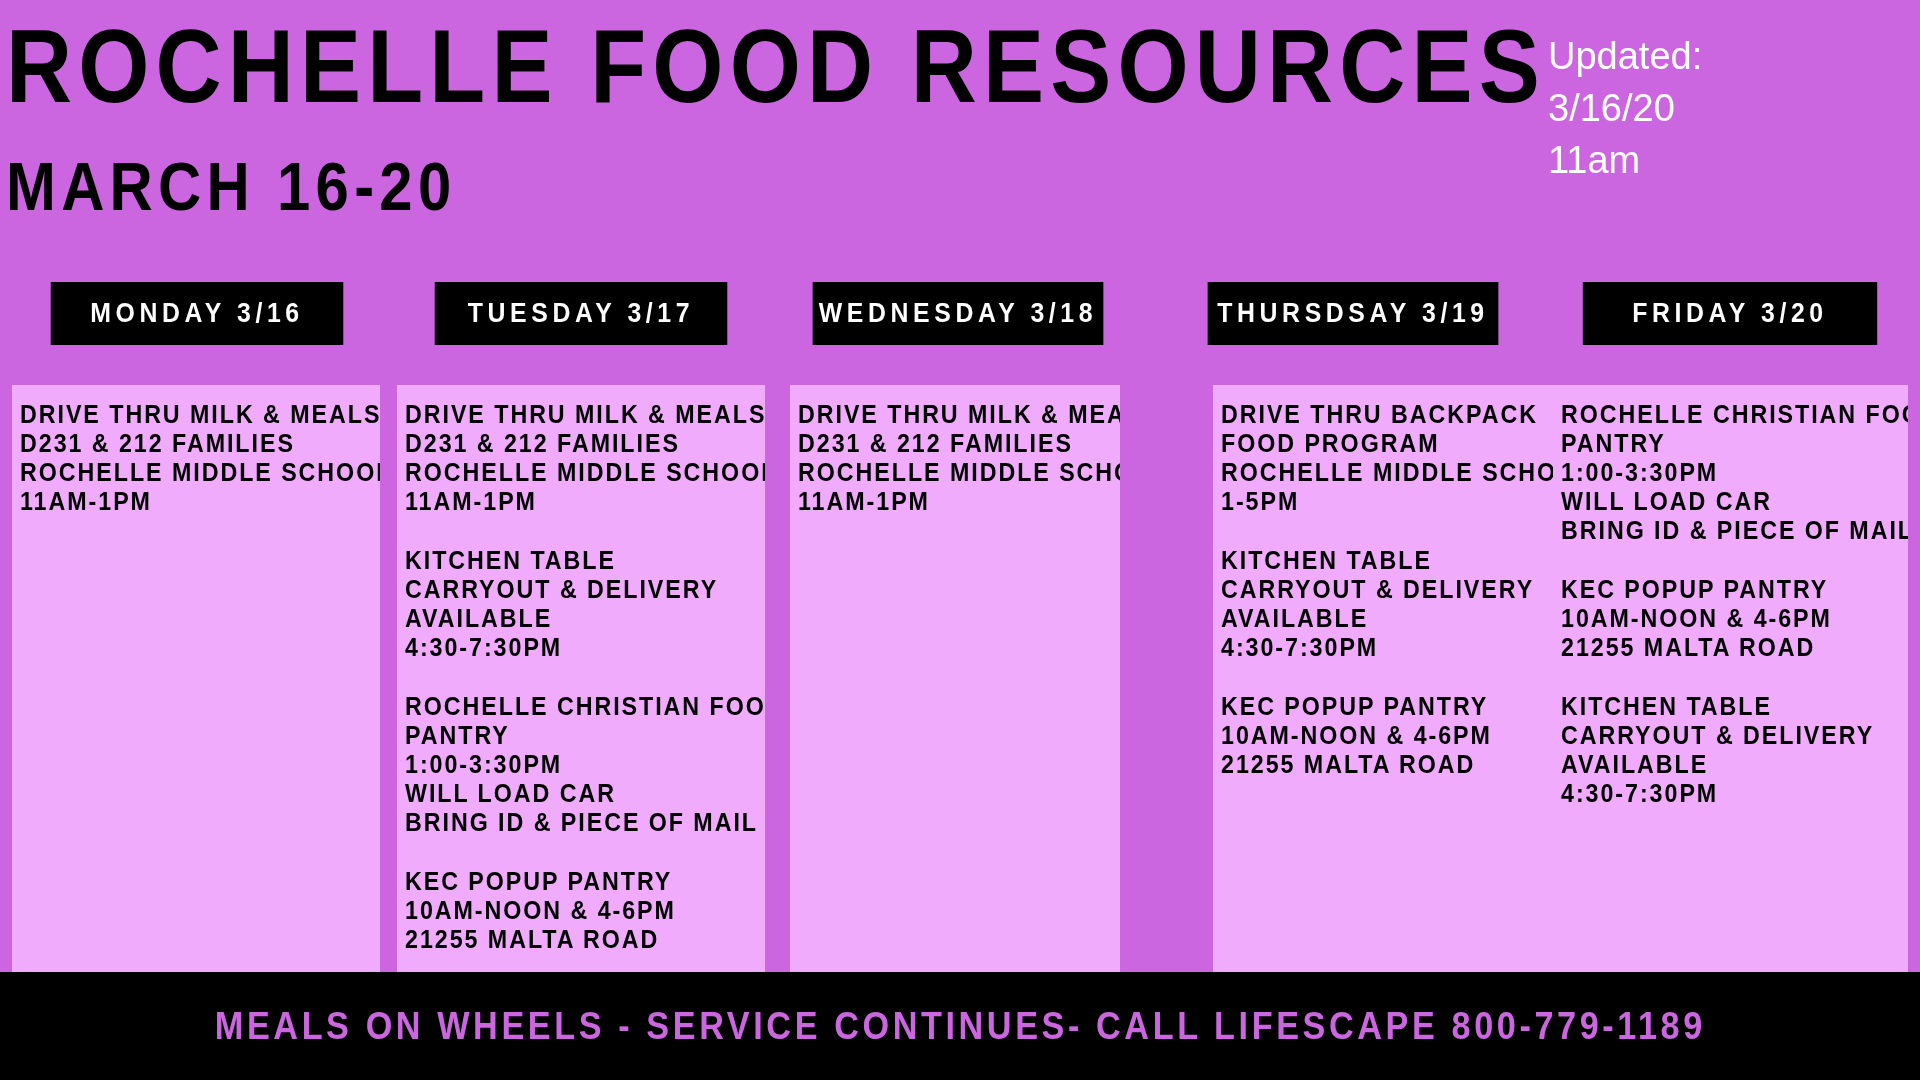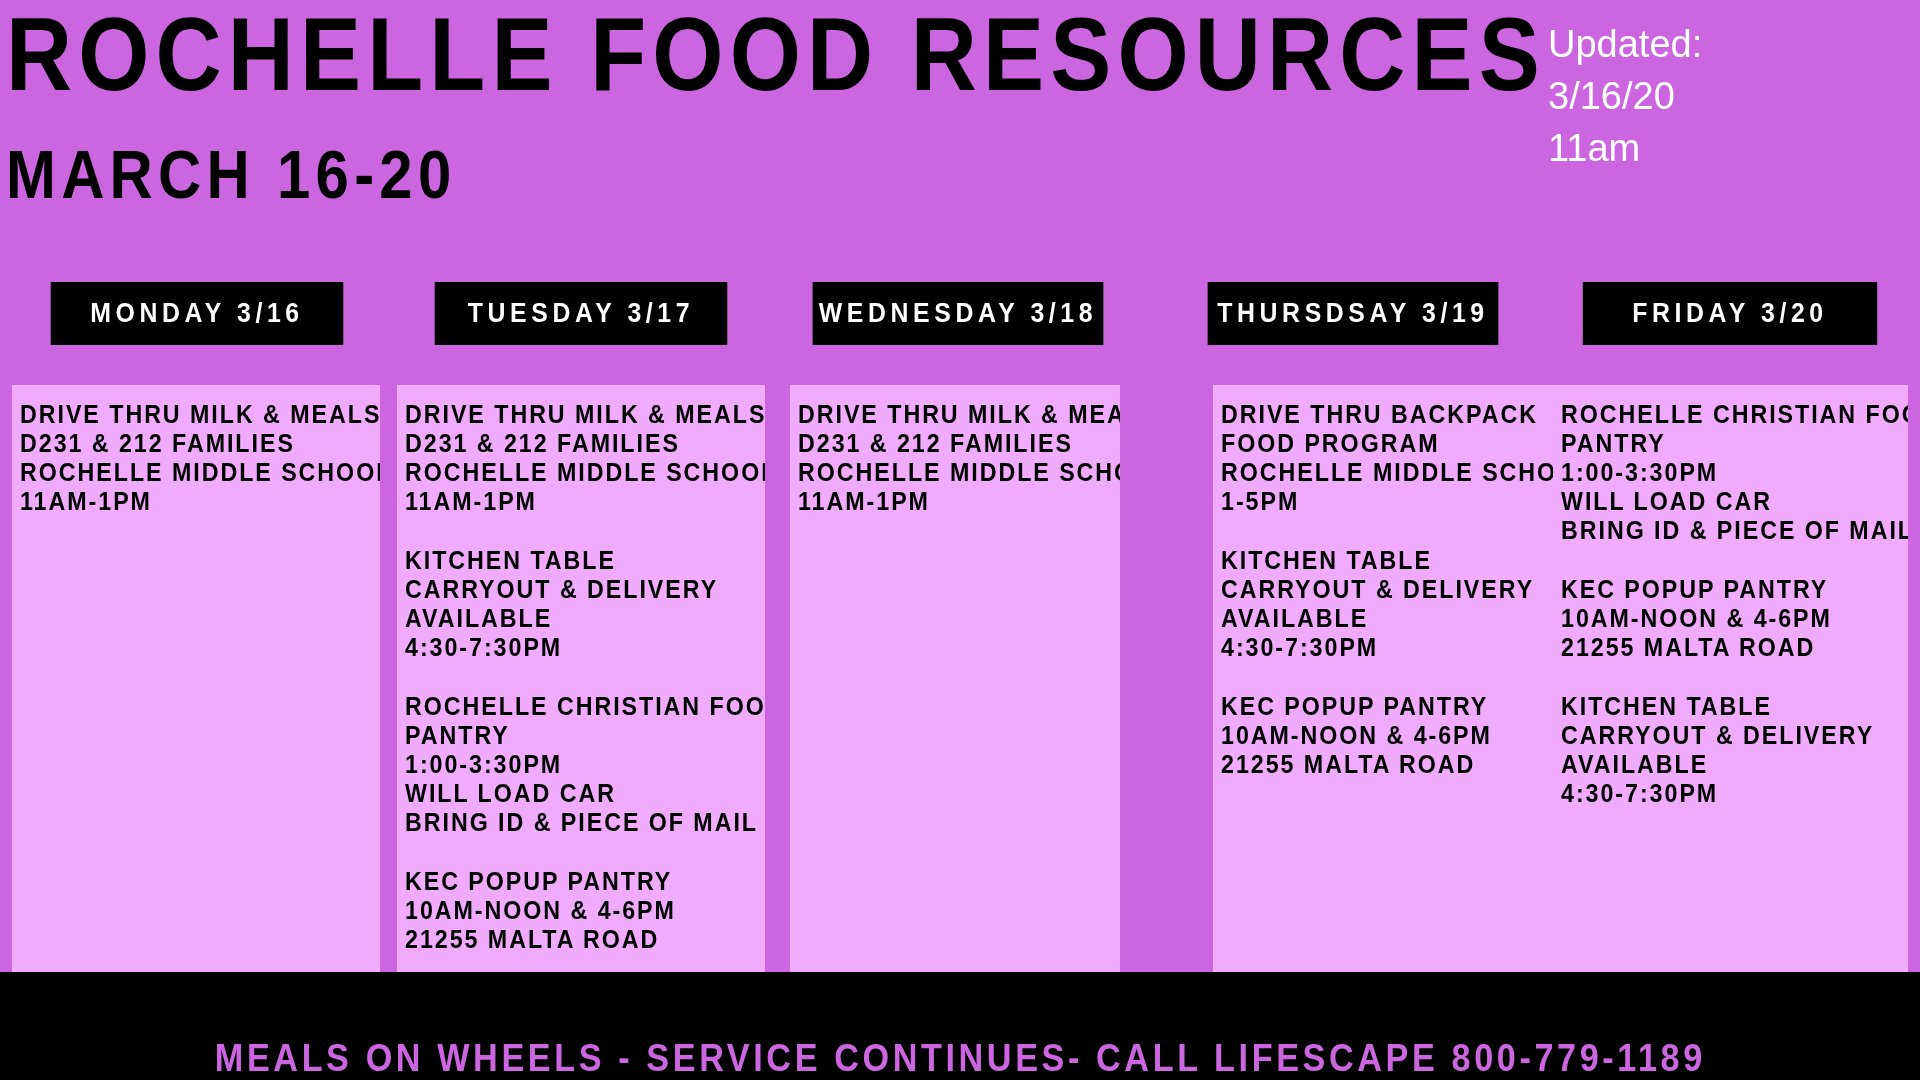--- a/index.html
+++ b/index.html
@@ -11,21 +11,21 @@
     height: 1080px;
     overflow: hidden;
     background: #cc66e0;
     font-family: "Liberation Sans", sans-serif;
     position: relative;
   }
 
   
   #poster-header {
     position: absolute;
-    left: 0; top: 0;
+    left: 0; top: 12px;
     width: 1920px;
     height: 280px;
   }
   #poster-title {
     position: absolute;
     left: 6px;
     top: 2px;
     color: #000;
     font-size: 104px;
     line-height: 104px;
@@ -115,21 +115,21 @@
 
   
   #footer-banner {
     position: absolute;
     left: 0;
     top: 972px;
     width: 1920px;
     height: 108px;
     background: #000000;
     display: flex;
-    align-items: flex-end;
+    align-items: center;
     justify-content: center;
   }
   #footer-text {
     color: #cc66e0;
     font-size: 38px;
     font-weight: bold;
     letter-spacing: 4px;
     transform: scaleX(0.9);
     white-space: nowrap;
   }

